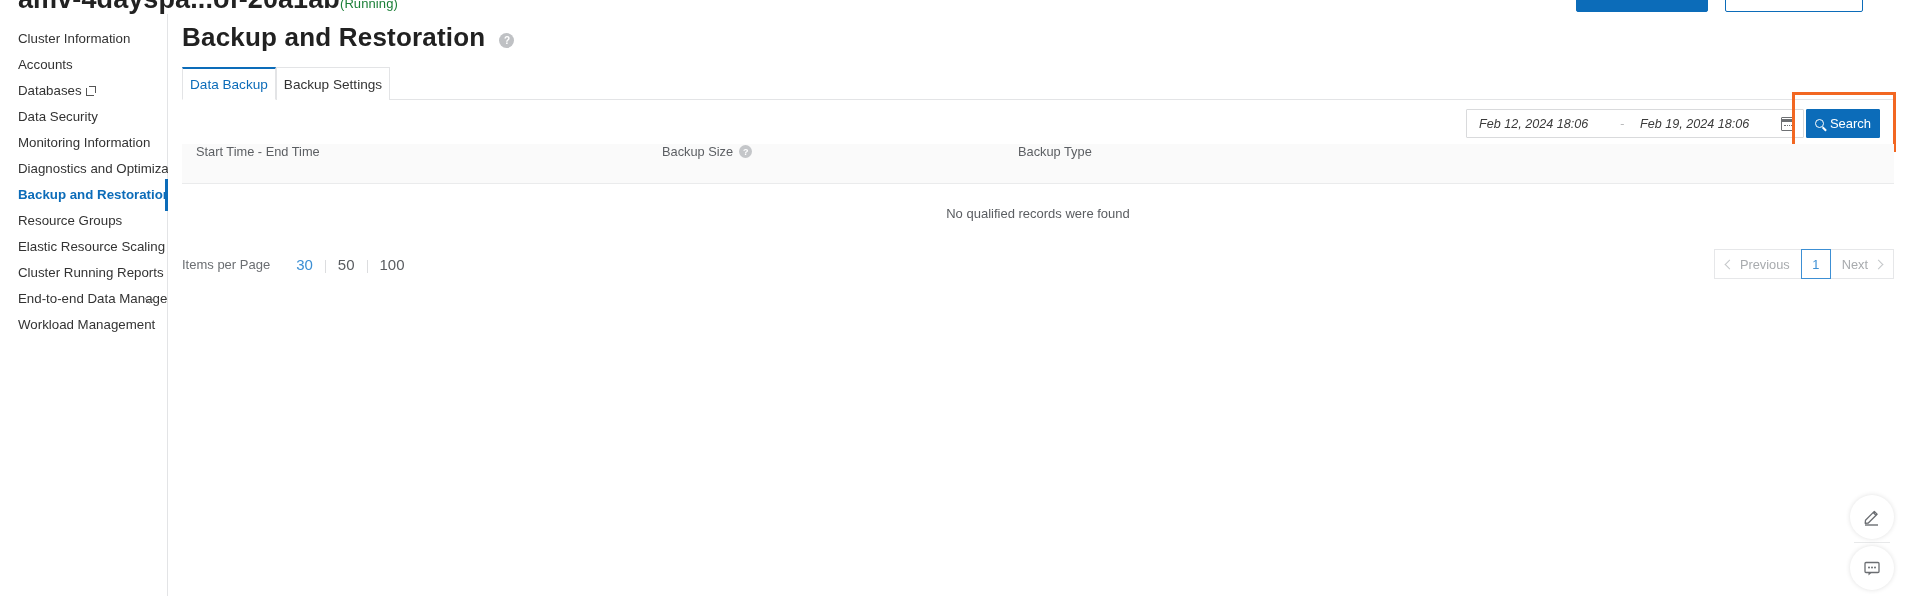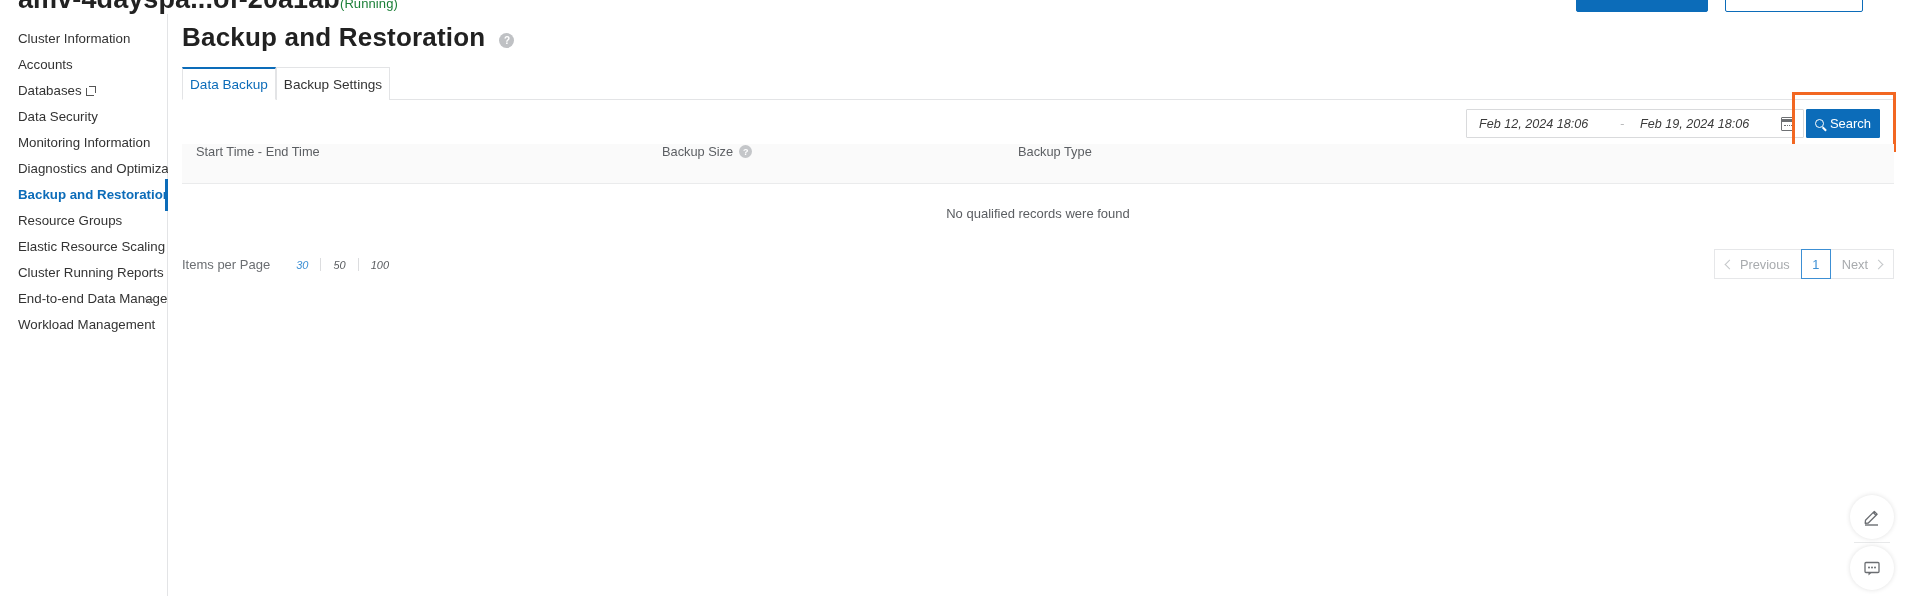--- a/index.html
+++ b/index.html
@@ -168,21 +168,21 @@
     background: #c4c6c9; color:#fff; font-size: 9px; font-weight: 700; cursor: pointer;
   }
   .empty-row {
     height: 58px; display: flex; align-items: center; justify-content: center;
     font-size: 13px; color: #5a5d61;
   }
 
   
   .footer { position: absolute; left: 14px; top: 228px; width: 1712px; display: flex; align-items: center; }
   .ipp-label { font-size: 13px; color: #6b6e72; }
-  .ipp-opts { display: flex; align-items: flex-end; margin-left: 14px; font-size: 11px; font-style: italic; }
+  .ipp-opts { display: flex; align-items: flex-end; margin-left: 14px; font-size: 15px; }
   .ipp { padding: 0 12px; color: #5a5d61; cursor: pointer; }
   .ipp.active { color: #3c8fd4; }
   .ipp-div { width: 1px; height: 13px; background: #dcdddf; }
 
   .pager { margin-left: auto; display: flex; align-items: center; height: 44px; }
   .pg-btn {
     display: flex; align-items: center; gap: 7px; height: 30px;
     padding: 0 11px; font-size: 12.8px; color: #a8abae;
     border: 1px solid #e6e7e9; background: #fff; cursor: pointer;
   }

